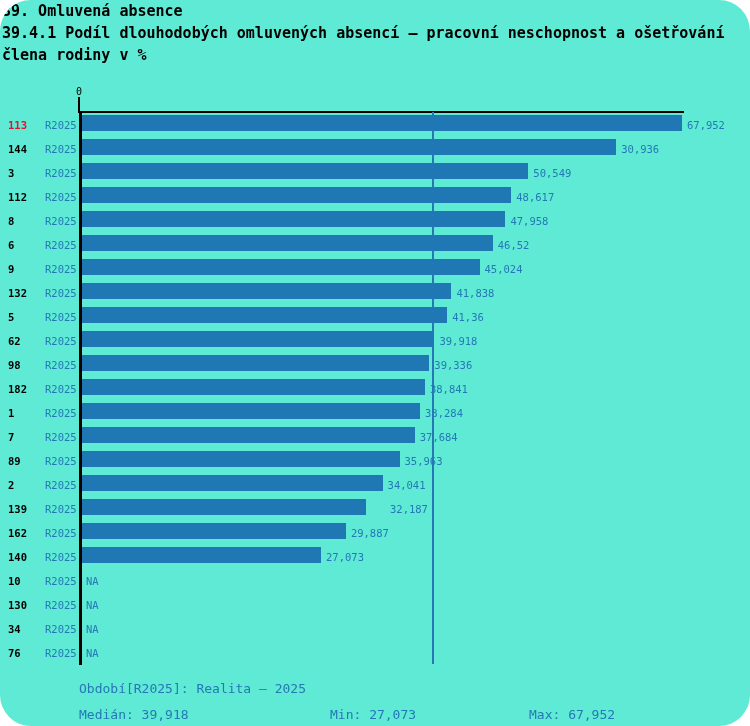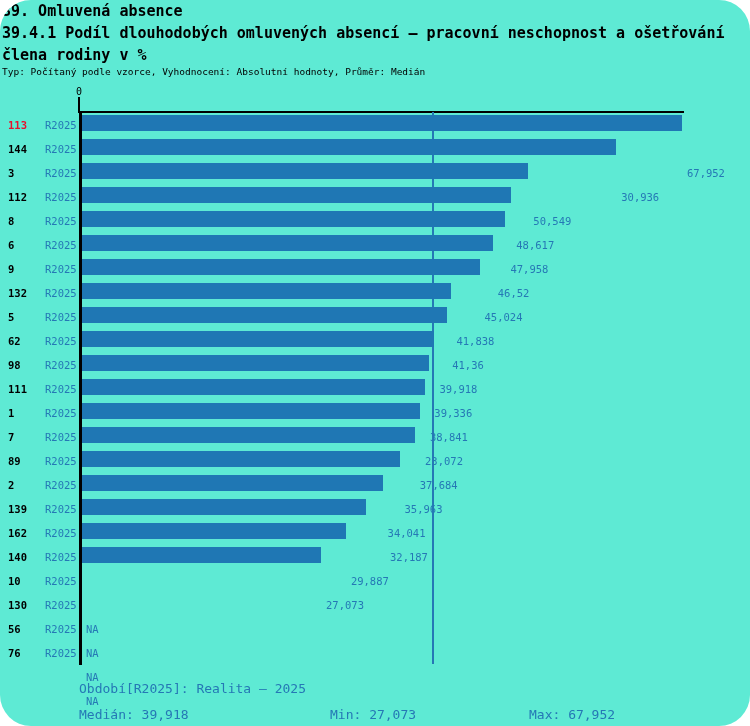--- a/index.html
+++ b/index.html
@@ -30,37 +30,36 @@
     font-size:10.5px; font-weight:bold; color:#000; white-space:pre;
   }
   .row .cat.hl { color:#e8112d; }
   .row .ser {
     position:absolute; left:45px; top:50%; transform:translateY(-50%);
     font-size:10.5px; color:#2578b5; white-space:pre;
   }
   .row .bar { position:absolute; left:82px; top:2px; height:16px; background:#1f77b4; }
   .row .val {
     position:absolute; top:50%; transform:translateY(-50%);
-    font-size:10.5px; color:#2578b5; white-space:pre;margin-top:48px;
+    font-size:10.5px; color:#2578b5; white-space:pre;
   }
   .footer-line { position:absolute; font-size:13px; color:#2578b5; white-space:pre; }
   .f-period { left:79px; top:681px; }
   .f-median { left:79px; top:707px; }
   .f-min    { left:330px; top:707px; }
   .f-max    { left:529px; top:707px; }
 </style>
 </head>
 <body>
 
 <div class="screen">
 
   <div class="title-line" style="top:2px">39. Omluvená absence</div>
   <div class="title-line" style="top:24px">39.4.1 Podíl dlouhodobých omluvených absencí – pracovní neschopnost a ošetřování</div>
   <div class="title-line" style="top:46px">člena rodiny v %</div>
-  <div class="subtitle">Typ: Počítaný podle vzorce, Vyhodnocení: Absolutní hodnoty, Průměr: Medián</div>
 
   <div class="zero-label">0</div>
   <div class="zero-tick"></div>
   <div class="axis-top"></div>
   <div class="axis-left"></div>
   <div class="median-line" id="median-line" style="left: 432px;"></div>
 
   <div class="rows" id="rows">
       <div class="row" style="top: 0px;">
       <span class="cat hl" style="color: rgb(232, 17, 45);">113</span>
@@ -122,30 +121,30 @@
       <div class="bar" style="width: 352.476px; background: rgb(31, 119, 180);"></div>
       <span class="val" style="left: 439.476px; color: rgb(37, 120, 181);">39,918</span>
     </div>
       <div class="row" style="top: 240px;">
       <span class="cat">98</span>
       <span class="ser">R2025</span>
       <div class="bar" style="width: 347.337px; background: rgb(31, 119, 180);"></div>
       <span class="val" style="left: 434.337px; color: rgb(37, 120, 181);">39,336</span>
     </div>
       <div class="row" style="top: 264px;">
-      <span class="cat">111</span>
+      <span class="cat">182</span>
       <span class="ser">R2025</span>
       <div class="bar" style="width: 342.966px; background: rgb(31, 119, 180);"></div>
       <span class="val" style="left: 429.966px; color: rgb(37, 120, 181);">38,841</span>
     </div>
       <div class="row" style="top: 288px;">
       <span class="cat">1</span>
       <span class="ser">R2025</span>
       <div class="bar" style="width: 338.048px; background: rgb(31, 119, 180);"></div>
-      <span class="val" style="left: 425.048px; color: rgb(37, 120, 181);">23,072</span>
+      <span class="val" style="left: 425.048px; color: rgb(37, 120, 181);">38,284</span>
     </div>
       <div class="row" style="top: 312px;">
       <span class="cat">7</span>
       <span class="ser">R2025</span>
       <div class="bar" style="width: 332.75px; background: rgb(31, 119, 180);"></div>
       <span class="val" style="left: 419.75px; color: rgb(37, 120, 181);">37,684</span>
     </div>
       <div class="row" style="top: 336px;">
       <span class="cat">89</span>
       <span class="ser">R2025</span>
@@ -182,21 +181,21 @@
 
       <span class="val" style="left: 86px; color: rgb(37, 120, 181);">NA</span>
     </div>
       <div class="row" style="top: 480px;">
       <span class="cat">130</span>
       <span class="ser">R2025</span>
 
       <span class="val" style="left: 86px; color: rgb(37, 120, 181);">NA</span>
     </div>
       <div class="row" style="top: 504px;">
-      <span class="cat">56</span>
+      <span class="cat">34</span>
       <span class="ser">R2025</span>
 
       <span class="val" style="left: 86px; color: rgb(37, 120, 181);">NA</span>
     </div>
       <div class="row" style="top: 528px;">
       <span class="cat">76</span>
       <span class="ser">R2025</span>
 
       <span class="val" style="left: 86px; color: rgb(37, 120, 181);">NA</span>
     </div>

